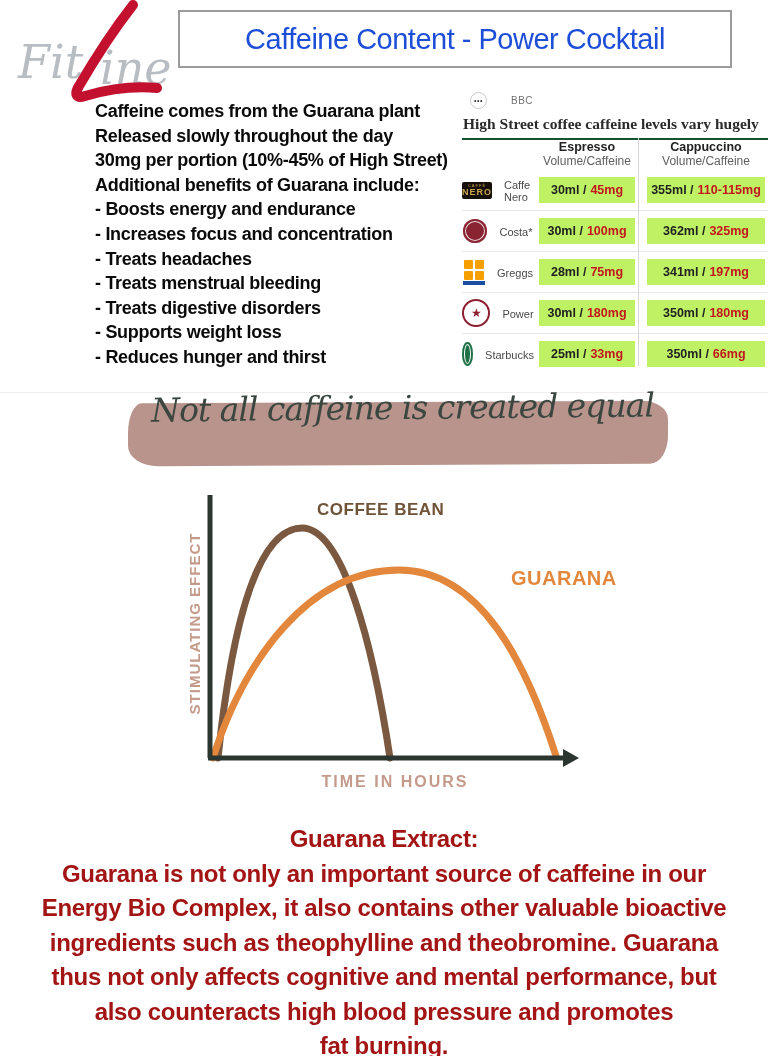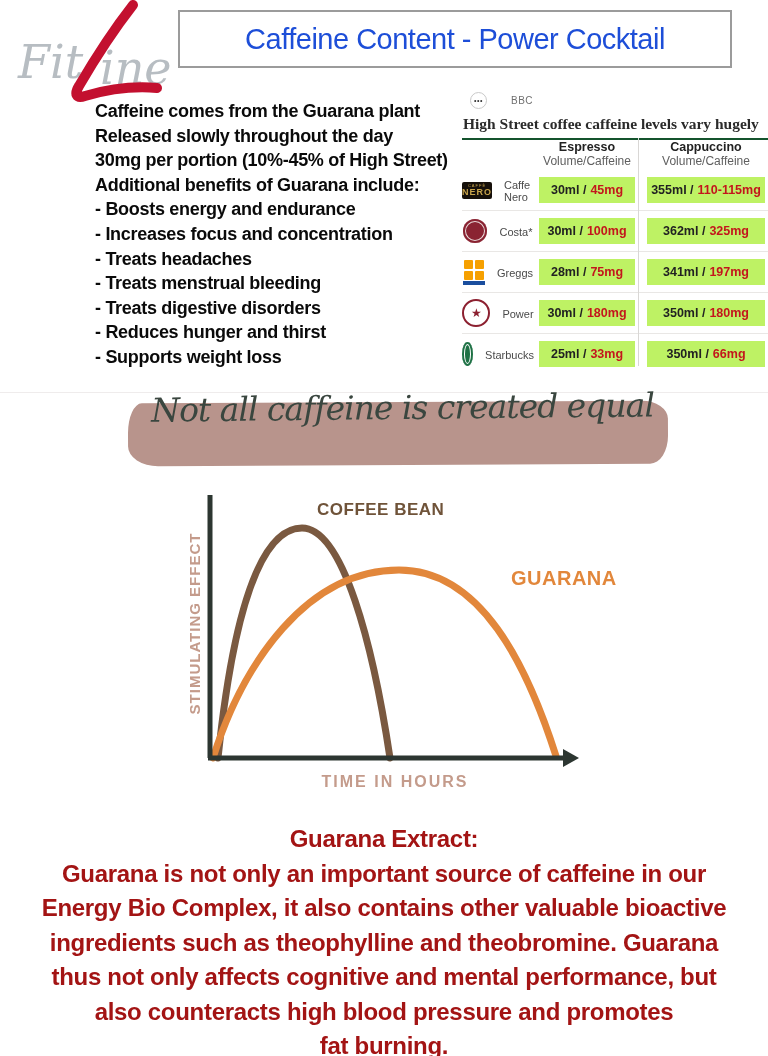--- a/index.html
+++ b/index.html
@@ -100,22 +100,22 @@
   <div class="intro">
     <div>Caffeine comes from the Guarana plant</div>
     <div>Released slowly throughout the day</div>
     <div>30mg per portion (10%-45% of High Street)</div>
     <div>Additional benefits of Guarana include:</div>
     <div>- Boosts energy and endurance</div>
     <div>- Increases focus and concentration</div>
     <div>- Treats headaches</div>
     <div>- Treats menstrual bleeding</div>
     <div>- Treats digestive disorders</div>
+    <div>- Supports weight loss</div>
     <div>- Reduces hunger and thirst</div>
-    <div>- Supports weight loss</div>
   </div>
 
   <div class="bbc">
     <div class="bbc-src">
       <div class="bbc-circ">•••</div>
       <div class="bbc-name">BBC</div>
     </div>
     <div class="bbc-title">High Street coffee caffeine levels vary hugely</div>
 
     <div class="bbc-grid">

